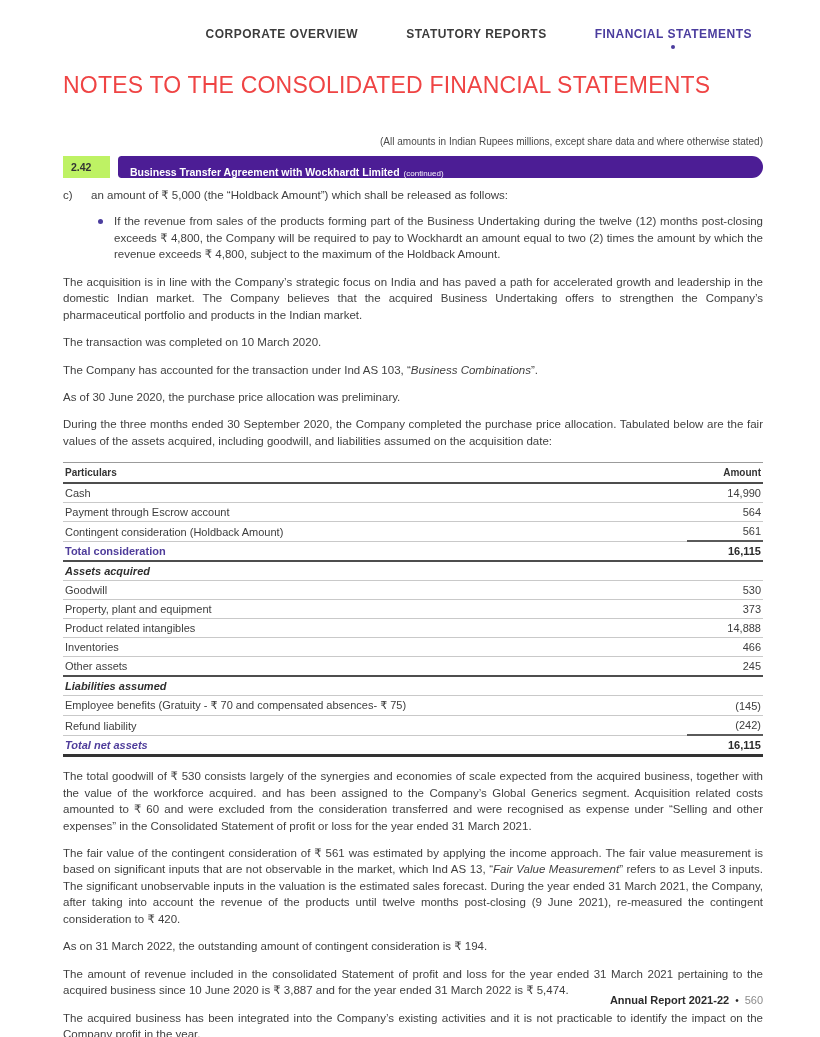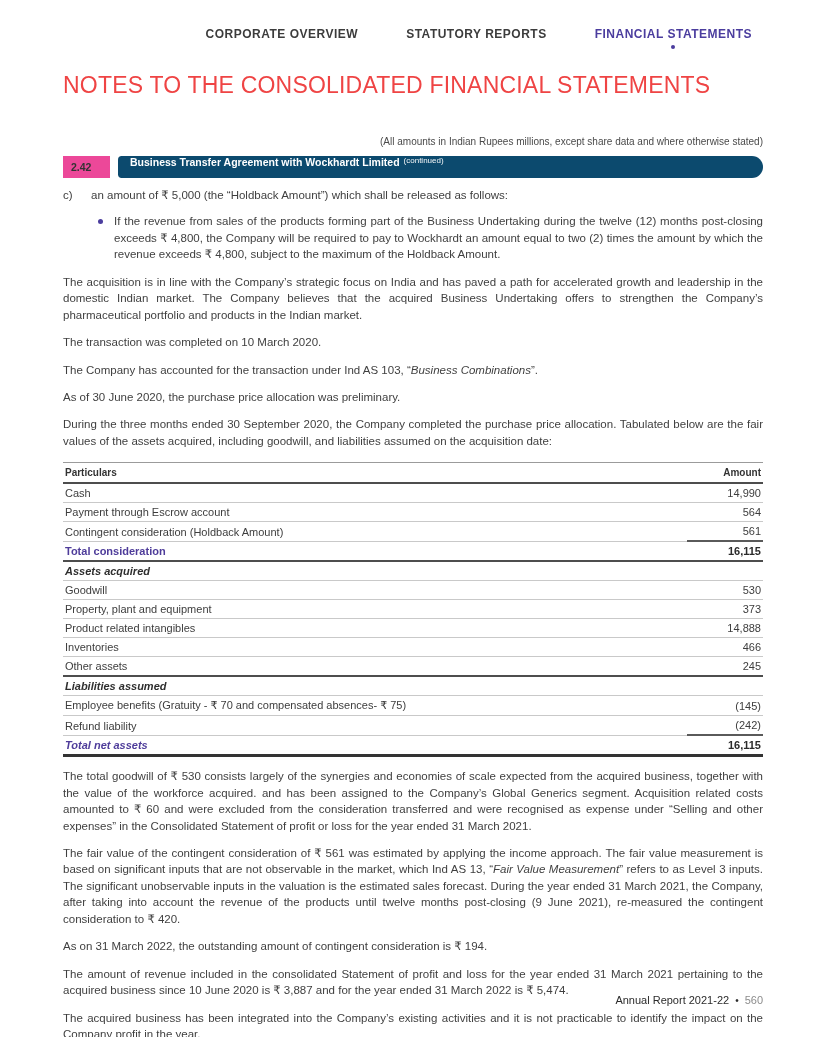--- a/index.html
+++ b/index.html
@@ -38,28 +38,28 @@
   .amounts-note {
     margin-top: 37px;
     text-align: right;
     font-size: 10px;
     color: #4a4a4a;
   }
 
   
   .section-bar { margin-top: 9px; display: flex; align-items: stretch; height: 22px; }
   .section-number {
-    width: 47px; background: #ec4899; color: #333;
+    width: 47px; background: #bef264; color: #333;
     font-size: 10.5px; font-weight: 700;
     display: flex; align-items: center; padding-left: 8px;
   }
   .section-title-bar {
-    flex: 1; margin-left: 8px; background: #0c4a6e;
+    flex: 1; margin-left: 8px; background: #4c1d95;
     border-radius: 4px 12px 12px 4px;
-    color: #ffffff; display: flex; align-items: flex-start; padding-left: 12px;
+    color: #ffffff; display: flex; align-items: flex-end; padding-left: 12px;
     font-size: 10.5px; font-weight: 700;
   }
   .section-continued { font-weight: 400; font-size: 8px; margin-left: 4px; opacity: 0.95; }
 
   
   .body-text { font-size: 11.5px; line-height: 1.43; color: #3f3f3f; text-align: justify; }
   .clause { display: flex; margin-top: 9px; }
   .clause-label { flex: none; width: 28px; }
   .clause-content { flex: 1; }
   .bullet-row { display: flex; margin-top: 10px; }
@@ -88,21 +88,21 @@
   tr.net td.amount { font-weight: 700; color: #2b2b2b; }
   tr.section-row td { font-weight: 700; font-style: italic; color: #2e2e2e; }
   tr.pre-section td { border-bottom: 2px solid #4d4d4d; }
   td.pre-total { border-bottom: 2px solid #5a5a5a; }
 
   
   .footer {
     position: absolute; right: 57px; bottom: 31px;
     font-size: 11px; display: flex; align-items: center; gap: 6px;
   }
-  .footer-report { font-weight: 400; color: #2b2b2b; }
+  .footer-report { font-weight: 700; color: #2b2b2b; }
   .footer-bullet { color: #2b2b2b; font-size: 10px; }
   .footer-page { color: #8c8c8c; }
 </style>
 </head>
 <body>
 
 <div class="page">
 
   <div class="topnav">
     <div class="nav-item">

